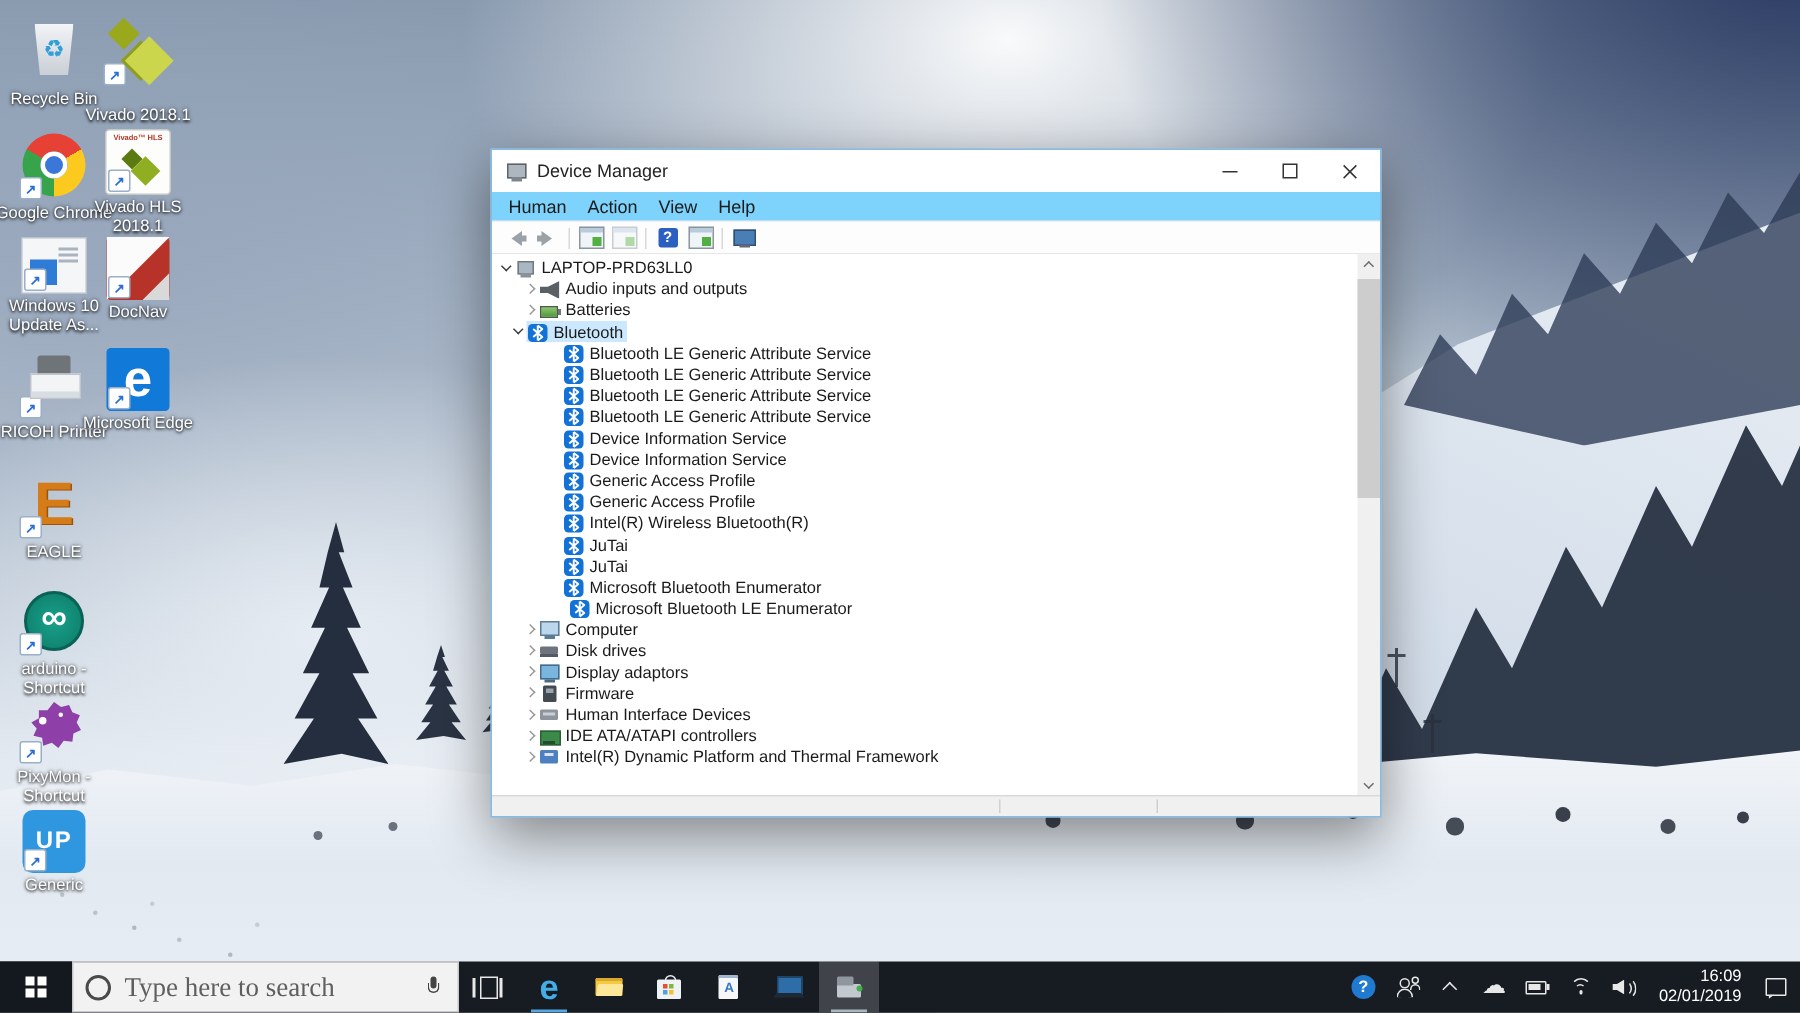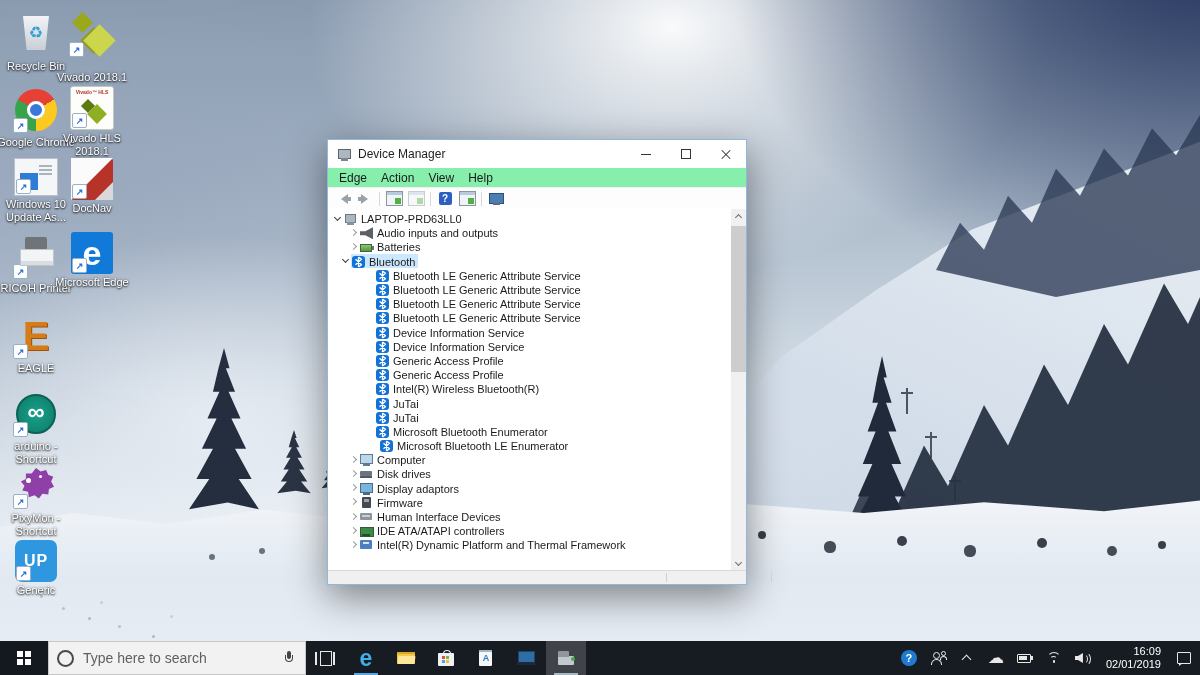--- a/index.html
+++ b/index.html
@@ -83,22 +83,22 @@
   .da-arduino::after{content:"\221E";position:absolute;inset:0;display:flex;align-items:center;justify-content:center;
     color:#fff;font-size:24px;font-weight:bold;padding-bottom:4px;}
   .da-pixymon::before{content:"";position:absolute;left:6px;top:6px;width:36px;height:34px;background:#8e3fa8;
     clip-path:polygon(50% 0,63% 10%,78% 6%,84% 20%,98% 26%,92% 40%,100% 55%,86% 62%,84% 78%,68% 76%,58% 90%,46% 80%,30% 86%,28% 70%,12% 66%,18% 52%,8% 40%,22% 32%,22% 16%,38% 16%);}
   .da-pixymon::after{content:"";position:absolute;left:14px;top:16px;width:5px;height:5px;border-radius:50%;background:#fff;
     box-shadow:12px -4px 0 -1px #fff;}
   .da-upstudio{background:#2f97e0;border-radius:7px;width:42px;height:42px;}
   .da-upstudio::after{content:"UP";color:#fff;font-weight:bold;font-size:16px;letter-spacing:1px;}
 
   
-  #dm-window{position:absolute;left:327px;top:99px;width:420px;height:446px;background:#86efac;
-    border:1px solid #8fb9dc;box-shadow:0 12px 36px rgba(0,0,0,.45);box-sizing:border-box;font-size:12px;color:#1a1a1a;margin-top:40px;}
+  #dm-window{position:absolute;left:327px;top:99px;width:594px;height:446px;background:#7dd3fc;
+    border:1px solid #8fb9dc;box-shadow:0 12px 36px rgba(0,0,0,.45);box-sizing:border-box;font-size:12px;color:#1a1a1a;}
   .titlebar{height:28px;display:flex;align-items:center;background:#fff;}
   .titlebar .title{margin-left:6px;font-size:12px;color:#222;}
   .win-ic{width:15px;height:13px;margin-left:9px;position:relative;flex:none;}
   .win-ic::before{content:"";position:absolute;left:1px;top:1px;width:11px;height:8px;background:#aeb6bf;border:1px solid #5d646c;}
   .win-ic::after{content:"";position:absolute;left:4px;bottom:0;width:7px;height:3px;background:#7d858d;}
   .caption-btns{margin-left:auto;display:flex;height:100%;}
   .cb{width:40px;height:100%;display:flex;align-items:center;justify-content:center;position:relative;cursor:pointer;}
   .cb.min::after{content:"";width:10px;height:1px;background:#333;}
   .cb.max::after{content:"";width:8px;height:8px;border:1px solid #333;}
   .cb.close::before,.cb.close::after{content:"";position:absolute;width:12px;height:1px;background:#333;}
@@ -171,21 +171,21 @@
   .statusbar{position:absolute;left:0;right:0;bottom:0;height:13px;background:#f0f0f0;border-top:1px solid #d9d9d9;}
   .ssep{position:absolute;top:2px;bottom:2px;width:1px;background:#d0d0d0;}
   .ssep.s1{left:338px;} .ssep.s2{left:443px;}
 
   
   #taskbar{position:absolute;left:0;right:0;bottom:0;height:34px;background:#171c23;display:flex;align-items:stretch;z-index:5;}
   .start{width:48px;display:flex;align-items:center;justify-content:center;cursor:pointer;background:#14181f;}
   .winlogo{width:6px;height:6px;background:#fff;box-shadow:8px 0 0 #fff,0 8px 0 #fff,8px 8px 0 #fff;margin:-8px 0 0 -8px;}
   .search{width:258px;background:#f2f2f2;display:flex;align-items:center;padding:0 8px;cursor:text;border:1px solid #c8c8c8;box-sizing:border-box;}
   .s-circle{width:13px;height:13px;border:2px solid #4a4a4a;border-radius:50%;flex:none;}
-  .s-text{margin-left:9px;font-size:14px;color:#5f5f5f;flex:1;}
+  .s-text{margin-left:9px;font-size:18px;color:#5f5f5f;flex:1;font-family:Liberation Serif, serif;}
   .s-mic{width:8px;height:14px;position:relative;flex:none;margin-right:4px;}
   .s-mic::before{content:"";position:absolute;left:2px;top:0;width:4px;height:8px;background:#444;border-radius:2px;}
   .s-mic::after{content:"";position:absolute;left:0;top:4px;width:6px;height:6px;border:1px solid #444;border-top:none;border-radius:0 0 5px 5px;}
   #tb-apps{display:flex;}
   .tbtn{width:40px;display:flex;align-items:center;justify-content:center;position:relative;cursor:pointer;}
   .tbtn.active{background:rgba(255,255,255,.18);}
   .tbtn .uline{position:absolute;bottom:0;left:8px;right:8px;height:2px;background:#56a7e2;}
   .tbtn.active .uline{background:#aab6c0;}
   .appic{position:relative;width:22px;height:20px;display:flex;align-items:center;justify-content:center;}
   .ai-task-view::before{content:"";width:10px;height:13px;border:1.5px solid #e8e8e8;}
@@ -342,21 +342,21 @@
     <header class="titlebar">
       <span class="win-ic"></span>
       <span class="title">Device Manager</span>
       <span class="caption-btns">
         <span class="cb min"></span>
         <span class="cb max"></span>
         <span class="cb close"></span>
       </span>
     </header>
     <nav class="menubar" id="menubar">
-        <span class="menu-item">Edge</span>
+        <span class="menu-item">Human</span>
         <span class="menu-item">Action</span>
         <span class="menu-item">View</span>
         <span class="menu-item">Help</span>
       </nav>
     <div class="toolbar" id="toolbar">
         <span class="tb-btn tb-back"></span>
         <span class="tb-btn tb-fwd"></span>
         <span class="tb-sep"></span>
         <span class="tb-btn">
           <span class="tb-win"></span>

